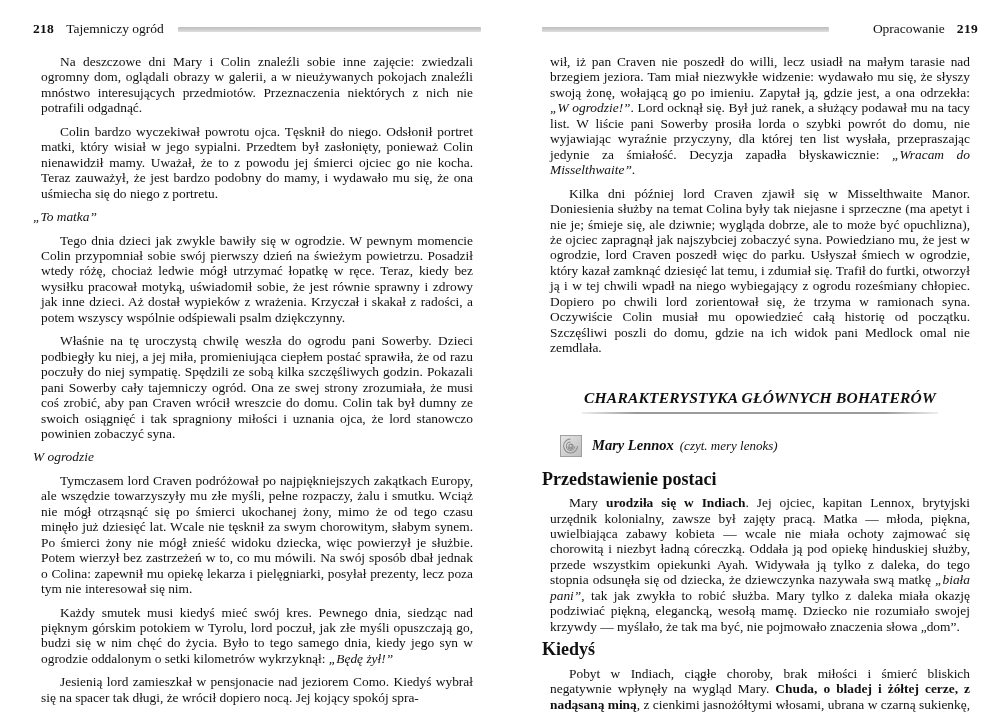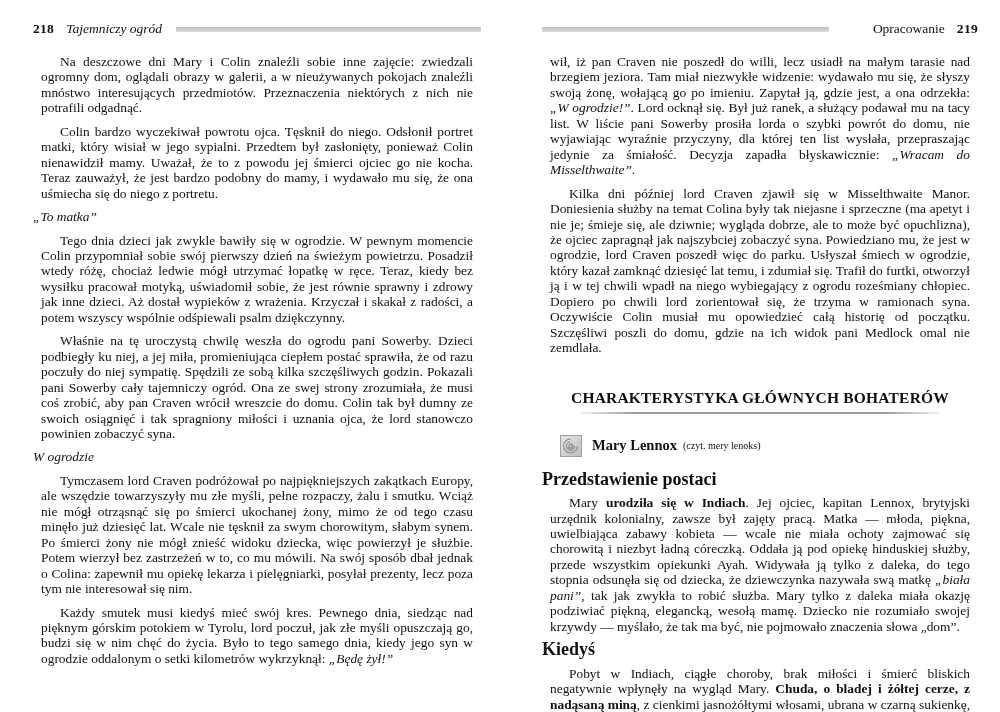--- a/index.html
+++ b/index.html
@@ -6,46 +6,46 @@
   body{background:#ffffff;width:1000px;height:712px;overflow:hidden;}
   .spread{position:relative;width:1000px;height:660px;background:#ffffff;
           font-family:"Liberation Serif","DejaVu Serif",serif;color:#101010;}
   .page{position:absolute;top:20px;}
   .page-left{left:33px;width:448px;}
   .page-right{left:542px;width:436px;}
 
   .page-header{display:flex;align-items:center;height:17px;margin-bottom:17px;
                font-size:13.5px;white-space:nowrap;}
   .page-num{font-weight:bold;letter-spacing:.3px;}
-  .page-header-title{font-style:italic;}
+  .page-header-title{}
   .page-left .page-num{margin-right:12px;}
   .page-left .page-header-title{margin-right:14px;}
   .page-right .page-header-title{margin-left:12px;margin-right:12px;}
   .header-rule{flex:1;height:5px;background:linear-gradient(#bdbdbd,#dedede);
                border-radius:1px;align-self:center;margin-top:1px;}
 
   .page-body{font-size:13.4px;line-height:15.45px;text-align:justify;}
   .para{margin:8px;text-indent:19px;}
   .para.noindent{text-indent:0;font-family:Liberation Serif, serif;}
   .runhead{margin:1px 0 0 0;font-size:13.4px;font-weight:normal;font-style:italic;
            text-align:left;text-indent:0;}
   .subhead{margin:3px 0 0 0;font-size:18px;font-weight:bold;text-align:left;}
 
   .b{font-weight:bold;}
   .i{font-style:italic;}
 
-  .section-block{margin:33px 0 21px 0;text-align:center;}
+  .section-block{margin:33px 0 21px 0;text-align:center;font-style:italic;}
   .section-title{font-size:15.5px;font-weight:bold;letter-spacing:.2px;line-height:18px;}
   .section-rule{width:356px;height:2px;margin:5px auto 0 auto;
                 background:linear-gradient(to right,#efefef,#9b9b9b 15%,#9b9b9b 85%,#efefef);}
 
-  .char-head{display:flex;align-items:center;margin:12px 0 15px 18px;text-align:left;}
+  .char-head{display:flex;align-items:center;margin:12px 0 15px 18px;text-align:left;font-style:italic;}
   .char-icon{width:22px;height:22px;margin-right:10px;flex:0 0 auto;display:block;}
   .char-name{font-weight:bold;font-size:14.5px;}
-  .char-pron{font-size:10px;margin-left:6px;}
+  .char-pron{font-size:13px;margin-left:6px;}
 </style>
 </head>
 <body>
 
 <div class="spread">
 
   <div class="page page-left">
     <div class="page-header">
       <span class="page-num">218</span>
       <span class="page-header-title">Tajemniczy ogród</span>
@@ -53,20 +53,21 @@
     </div>
     <div class="page-body">
       <p class="para"><span>Na deszczowe dni Mary i Colin znaleźli sobie inne zajęcie: zwiedzali ogromny dom, oglądali obrazy w galerii, a w nieużywanych pokojach znaleźli mnóstwo interesujących przedmiotów. Przeznaczenia niektórych z nich nie potrafili odgadnąć.</span></p>
       <p class="para"><span>Colin bardzo wyczekiwał powrotu ojca. Tęsknił do niego. Odsłonił portret matki, który wisiał w jego sypialni. Przedtem był zasłonięty, ponieważ Colin nienawidził mamy. Uważał, że to z powodu jej śmierci ojciec go nie kocha. Teraz zauważył, że jest bardzo podobny do mamy, i wydawało mu się, że ona uśmiecha się do niego z portretu.</span></p>
       <h4 class="runhead">„To matka”</h4>
       <p class="para"><span>Tego dnia dzieci jak zwykle bawiły się w ogrodzie. W pewnym momencie Colin przypomniał sobie swój pierwszy dzień na świeżym powietrzu. Posadził wtedy różę, chociaż ledwie mógł utrzymać łopatkę w ręce. Teraz, kiedy bez wysiłku pracował motyką, uświadomił sobie, że jest równie sprawny i zdrowy jak inne dzieci. Aż dostał wypieków z wrażenia. Krzyczał i skakał z radości, a potem wszyscy wspólnie odśpiewali psalm dziękczynny.</span></p>
       <p class="para"><span>Właśnie na tę uroczystą chwilę weszła do ogrodu pani Sowerby. Dzieci podbiegły ku niej, a jej miła, promieniująca ciepłem postać sprawiła, że od razu poczuły do niej sympatię. Spędzili ze sobą kilka szczęśliwych godzin. Pokazali pani Sowerby cały tajemniczy ogród. Ona ze swej strony zrozumiała, że musi coś zrobić, aby pan Craven wrócił wreszcie do domu. Colin tak był dumny ze swoich osiągnięć i tak spragniony miłości i uznania ojca, że lord stanowczo powinien zobaczyć syna.</span></p>
       <h4 class="runhead">W ogrodzie</h4>
       <p class="para"><span>Tymczasem lord Craven podróżował po najpiękniejszych zakątkach Europy, ale wszędzie towarzyszyły mu złe myśli, pełne rozpaczy, żalu i smutku. Wciąż nie mógł otrząsnąć się po śmierci ukochanej żony, mimo że od tego czasu minęło już dziesięć lat. Wcale nie tęsknił za swym chorowitym, słabym synem. Po śmierci żony nie mógł znieść widoku dziecka, więc powierzył je służbie. Potem wierzył bez zastrzeżeń w to, co mu mówili. Na swój sposób dbał jednak o Colina: zapewnił mu opiekę lekarza i pielęgniarki, posyłał prezenty, lecz poza tym nie interesował się nim.</span></p>
       <p class="para"><span>Każdy smutek musi kiedyś mieć swój kres. Pewnego dnia, siedząc nad pięknym górskim potokiem w Tyrolu, lord poczuł, jak złe myśli opuszczają go, budzi się w nim chęć do życia. Było to tego samego dnia, kiedy jego syn w ogrodzie oddalonym o setki kilometrów wykrzyknął: </span><span class="i">„Będę żył!”</span></p>
+      <p class="para"><span>Jesienią lord zamieszkał w pensjonacie nad jeziorem Como. Kiedyś wybrał się na spacer tak długi, że wrócił dopiero nocą. Jej kojący spokój spra-</span></p>
     </div>
   </div>
 
   <div class="page page-right">
     <div class="page-header">
       <span class="header-rule"></span>
       <span class="page-header-title" style="font-style:normal;margin-left:44px;">Opracowanie</span>
       <span class="page-num">219</span>
     </div>
     <div class="page-body">

